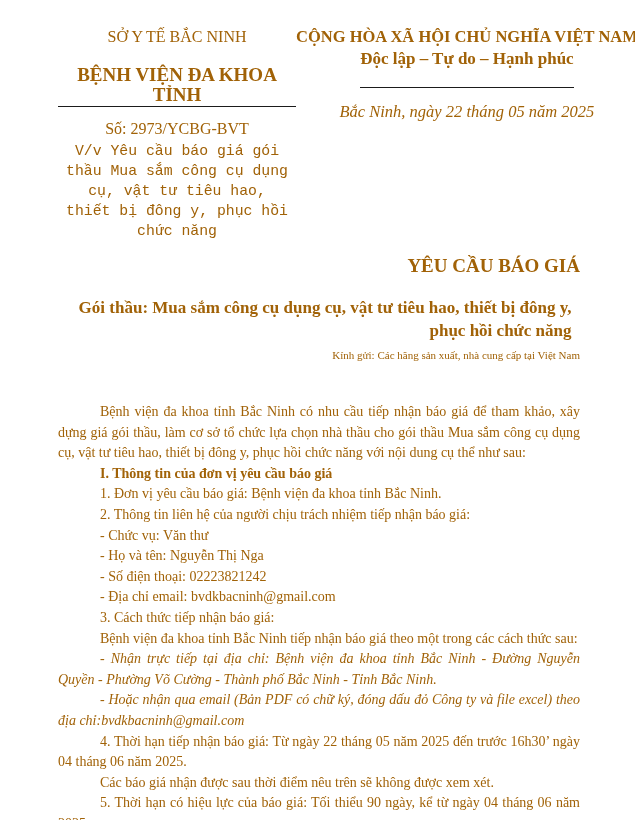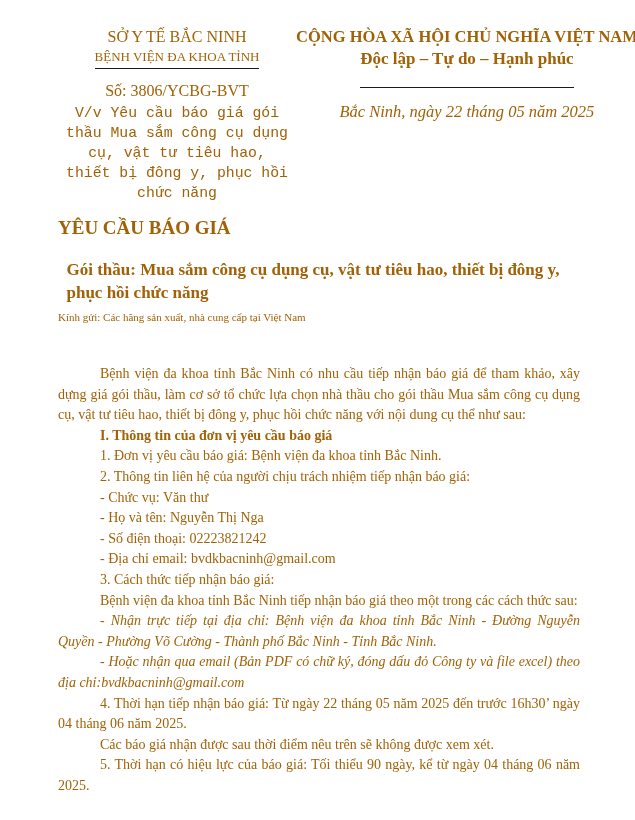--- a/index.html
+++ b/index.html
@@ -28,24 +28,24 @@
   }
   .header-right {
     flex: 1;
     text-align: center;
   }
   .org-parent {
     font-size: 16px;
     line-height: 20px;
   }
   .org-name {
-    font-size: 13px;
-    font-weight: normal;
+    font-size: 19px;
+    font-weight: bold;
     line-height: 20px;
-    margin-top: 0;
+    margin-top: 18px;
   }
   .org-name .u {
     display: inline-block;
     border-bottom: 1.5px solid #1b1b1b;
     padding-bottom: 1px;
   }
   .doc-number {
     font-size: 16px;
     line-height: 20px;
     margin-top: 12px;
@@ -76,21 +76,21 @@
   }
   .place-date {
     font-size: 16.5px;
     font-style: italic;
     line-height: 20px;
     margin-top: 14px;
   }
 
   
   .title-block {
-    text-align: left;
+    text-align: right;
     margin-top: 13px;
   }
   .doc-title {
     font-size: 19px;
     font-weight: bold;
     line-height: 24px;
   }
   .doc-subtitle {
     font-size: 17px;
     font-weight: bold;
@@ -120,21 +120,21 @@
 </style>
 </head>
 <body>
 
 <div class="page">
 
   <div class="header">
     <div class="header-left">
       <div class="org-parent">SỞ Y TẾ BẮC NINH</div>
       <div class="org-name"><span class="u">BỆNH VIỆN ĐA KHOA TỈNH</span></div>
-      <div class="doc-number">Số: 3806/YCBG-BVT</div>
+      <div class="doc-number">Số: 2973/YCBG-BVT</div>
       <div class="subject">V/v Yêu cầu báo giá gói thầu Mua sắm công cụ dụng cụ, vật tư tiêu hao, thiết bị đông y, phục hồi chức năng</div>
     </div>
     <div class="header-right">
       <div class="national-title">CỘNG HÒA XÃ HỘI CHỦ NGHĨA VIỆT NAM</div>
       <div class="motto"><span class="u">Độc lập – Tự do – Hạnh phúc</span></div>
       <div class="place-date">Bắc Ninh, ngày 22 tháng 05 năm 2025</div>
     </div>
   </div>
 
   <div class="title-block">

